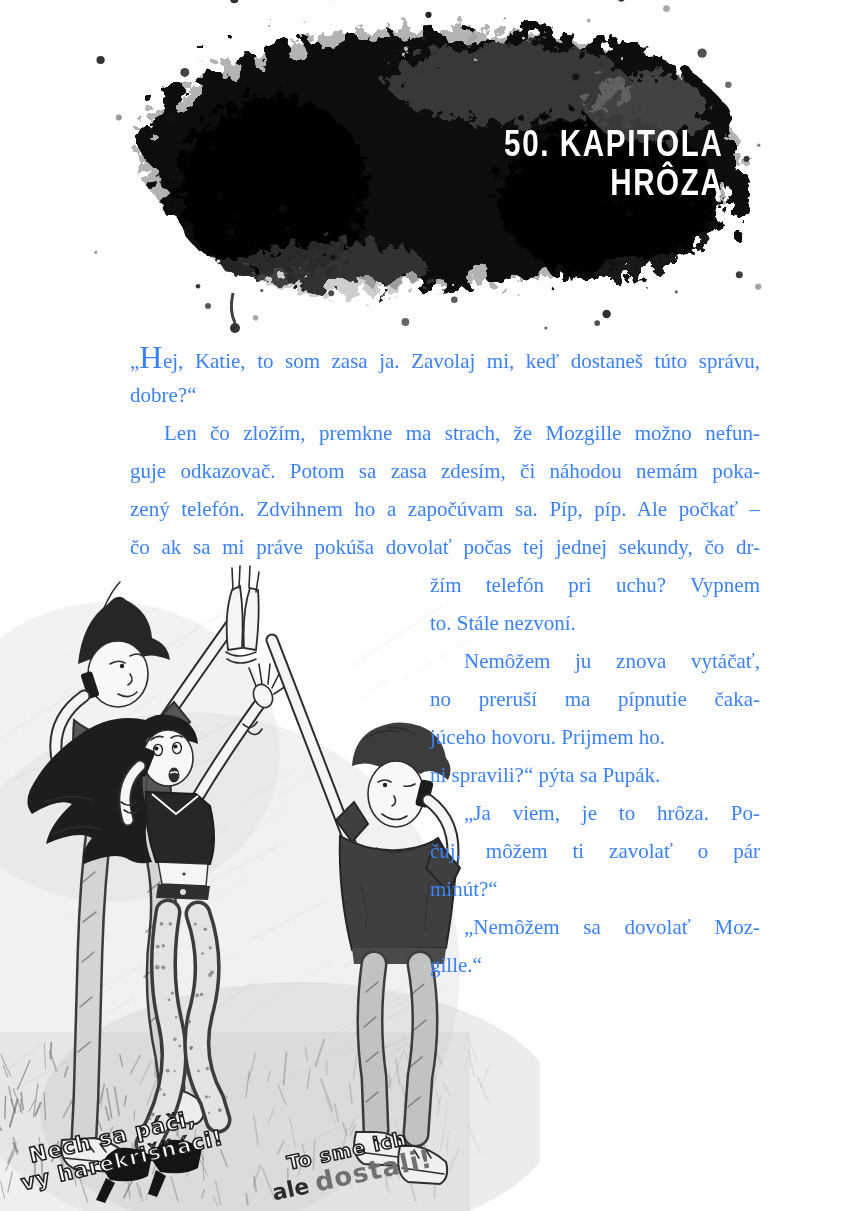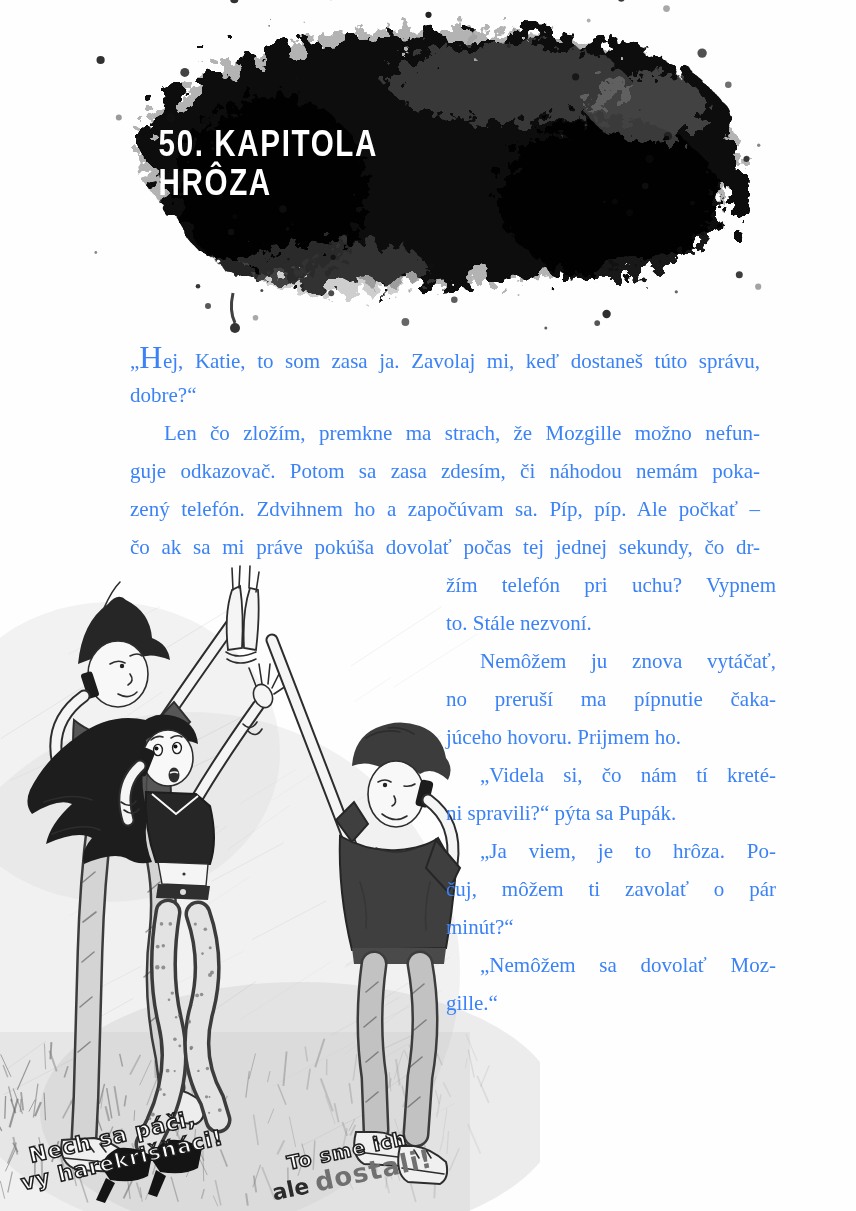--- a/index.html
+++ b/index.html
@@ -4,28 +4,28 @@
 <style>
   html,body{margin:0;padding:0;background:#e8e8e8;}
   .page{
     position:relative;width:856px;height:1211px;background:#fefefe;
     overflow:hidden;font-family:"Liberation Serif",serif;margin:0 auto;
   }
   
   .chapter-block{position:absolute;left:88px;top:-12px;width:706px;height:350px;z-index:2;}
   .chapter-block svg{position:absolute;left:0;top:0;}
   .chapter-text{
-    position:absolute;left:0;top:136px;width:100%;text-align:left;z-index:3;
+    position:absolute;left:0;top:136px;width:100%;text-align:right;z-index:3;
     font-family:"Liberation Sans",sans-serif;font-weight:bold;color:#fff;
   }
   .chapter-line{display:block;font-size:37px;line-height:39px;letter-spacing:2px;transform:scaleX(.8);}
   
   .textblock{position:absolute;color:#3b82f6;font-size:21px;z-index:5;}
   .tb-full{left:130px;top:338px;width:630px;}
-  .tb-col{left:430px;top:566px;width:330px;margin-left:16px;}
+  .tb-col{left:430px;top:566px;width:330px;}
   .line{height:38px;line-height:38px;text-align:left;}
   .line.just{text-align:justify;text-align-last:justify;text-justify:inter-word;}
   .line.ind{text-indent:34px;}
   .oq{font-size:21px;}
   .dropcap{font-size:32px;letter-spacing:.5px;}
   
   .illustration{position:absolute;left:0;top:552px;width:540px;height:659px;z-index:1;}
   .illustration > svg{position:absolute;left:0;top:0;}
   .speech{
     position:absolute;z-index:4;font-family:"DejaVu Sans",sans-serif;font-weight:bold;
@@ -148,21 +148,20 @@
       <div class="line just">guje odkazovač. Potom sa zasa zdesím, či náhodou nemám poka-</div>
       <div class="line just">zený telefón. Zdvihnem ho a započúvam sa. Píp, píp. Ale počkať –</div>
       <div class="line just">čo ak sa mi práve pokúša dovolať počas tej jednej sekundy, čo dr-</div>
     </div>
   <div id="col-lines" class="textblock tb-col">
       <div class="line just">žím telefón pri uchu? Vypnem</div>
       <div class="line">to. Stále nezvoní.</div>
       <div class="line just ind">Nemôžem ju znova vytáčať,</div>
       <div class="line just">no preruší ma pípnutie čaka-</div>
       <div class="line">júceho hovoru. Prijmem ho.</div>
-      <div class="line just ind">„Videla si, čo nám tí kreté-</div>
       <div class="line">ni spravili?“ pýta sa Pupák.</div>
       <div class="line just ind">„Ja viem, je to hrôza. Po-</div>
       <div class="line just">čuj, môžem ti zavolať o pár</div>
       <div class="line">minút?“</div>
       <div class="line just ind">„Nemôžem sa dovolať Moz-</div>
       <div class="line">gille.“</div>
     </div>
 
   <div class="illustration">
     <svg width="540" height="659" viewBox="0 0 540 659">

